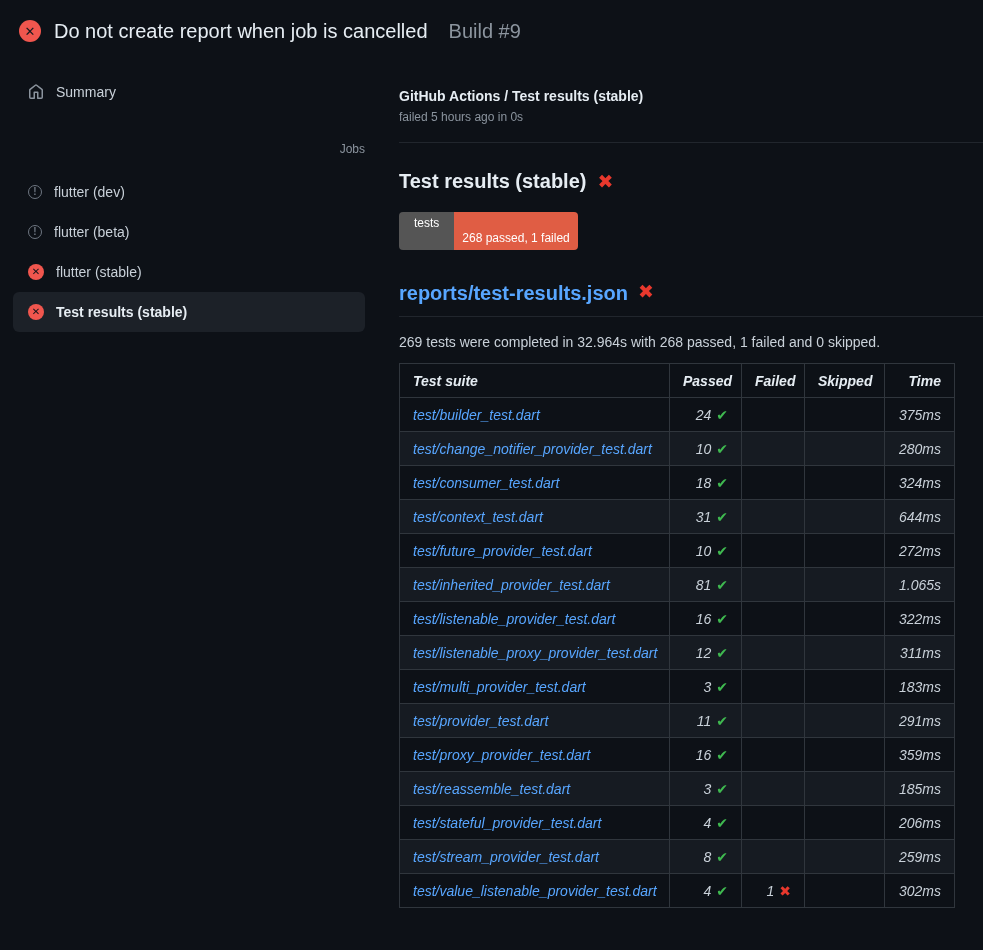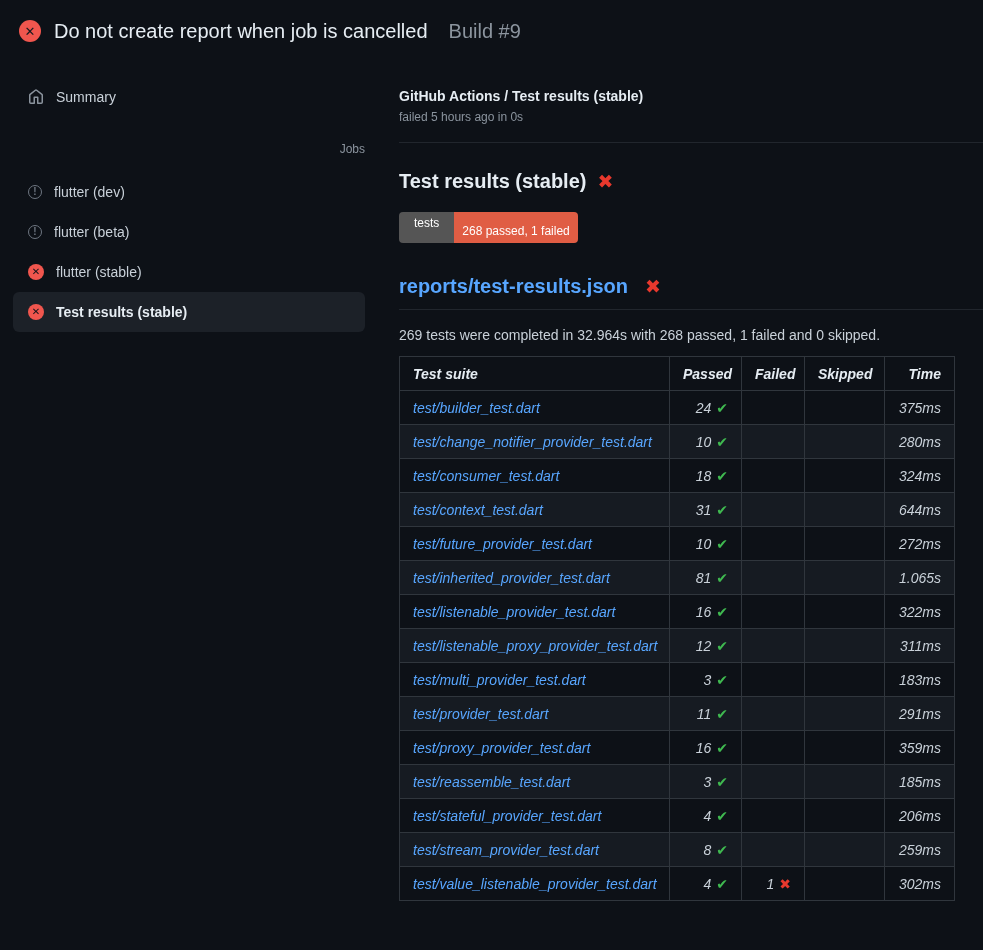--- a/index.html
+++ b/index.html
@@ -32,39 +32,39 @@
   .fail-circle-lg{
     width:22px;height:22px;border-radius:50%;background:var(--red);
     color:#16191f;font-weight:700;font-size:13px;line-height:1;
     display:flex;align-items:center;justify-content:center;flex-shrink:0;
   }
   .header-title{font-size:20px;font-weight:400;color:var(--bright);white-space:nowrap;}
   .header-build{font-size:20px;font-weight:400;color:var(--muted);margin-left:8px;}
   
   .layout{display:flex;align-items:flex-start;}
   .sidebar{width:383px;flex-shrink:0;padding:28px 18px 0 13px;}
-  .summary-item{display:flex;align-items:center;gap:12px;height:26px;padding-left:15px;cursor:pointer;color:var(--text);}
+  .summary-item{display:flex;align-items:flex-start;gap:12px;height:26px;padding-left:15px;cursor:pointer;color:var(--text);}
   .home-icon{width:16px;height:16px;flex-shrink:0;display:block;}
   .jobs-heading{color:var(--muted);font-size:12px;margin:32px 0 16px 15px;text-align:right;}
   .job-item{display:flex;align-items:center;gap:12px;height:40px;padding-left:15px;border-radius:6px;cursor:pointer;}
   .job-item.selected{background:var(--selected-bg);color:var(--bright);font-weight:600;}
   .status-icon{flex-shrink:0;display:flex;align-items:center;justify-content:center;line-height:1;}
   .status-icon.failed{width:16px;height:16px;border-radius:50%;background:var(--red);color:#10131a;font-size:10px;font-weight:700;}
   .status-icon.neutral{width:14px;height:14px;border-radius:50%;border:1.5px solid #6e7681;color:#6e7681;font-size:10px;font-weight:700;}
   
   .main{flex:1;min-width:0;padding:32px 0 0 16px;}
   .breadcrumb{font-weight:700;font-size:14px;color:var(--bright);}
   .status-line{font-size:12px;color:var(--muted);margin-top:6px;}
   .top-divider{border:none;border-top:1px solid var(--divider);margin:18px 0 0 0;}
   .section-heading{display:flex;align-items:center;gap:11px;margin-top:27px;font-size:20px;font-weight:700;color:var(--bright);}
   .cross-icon{color:var(--cross-red);font-size:19px;font-weight:700;line-height:1;}
   .badge{display:inline-flex;margin-top:19px;font-size:12px;line-height:1;border-radius:4px;overflow:hidden;color:#fff;}
   .badge-label{background:var(--badge-gray);padding:5px 15px 6px;}
-  .badge-value{background:var(--badge-red);padding:13px 8px 6px;}
-  .report-heading{display:flex;align-items:center;gap:17px;margin-top:32px;padding-bottom:11px;border-bottom:1px solid var(--divider);font-size:20px;font-weight:700;}
+  .badge-value{background:var(--badge-red);padding:20px 8px 6px;}
+  .report-heading{display:flex;gap:10px;margin-top:32px;padding-bottom:11px;border-bottom:1px solid var(--divider);font-size:20px;font-weight:700;}
   .report-link{color:var(--link);text-decoration:none;}
   .summary-line{margin:17px 0 0 0;font-size:14px;color:var(--text);}
   .summary-line b{font-weight:400;}
   
   table.results{border-collapse:collapse;margin-top:13px;font-size:14px;table-layout:fixed;width:555px;font-style:italic;}
   .results th,.results td{border:1px solid var(--border);height:34px;padding:0 13px;white-space:nowrap;overflow:hidden;}
   .results th{color:var(--bright);font-weight:700;}
   .results .col-suite{text-align:left;width:270px;}
   .results .col-passed{text-align:right;width:72px;}
   .results .col-failed{text-align:right;width:63px;}

